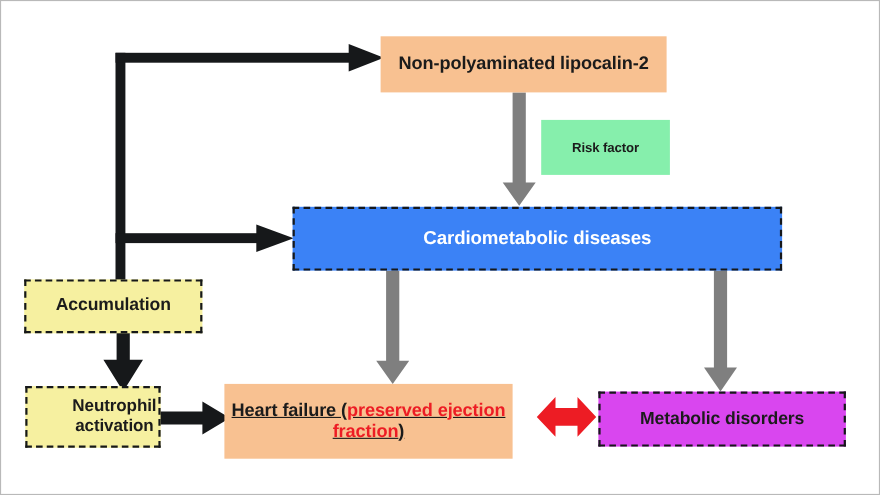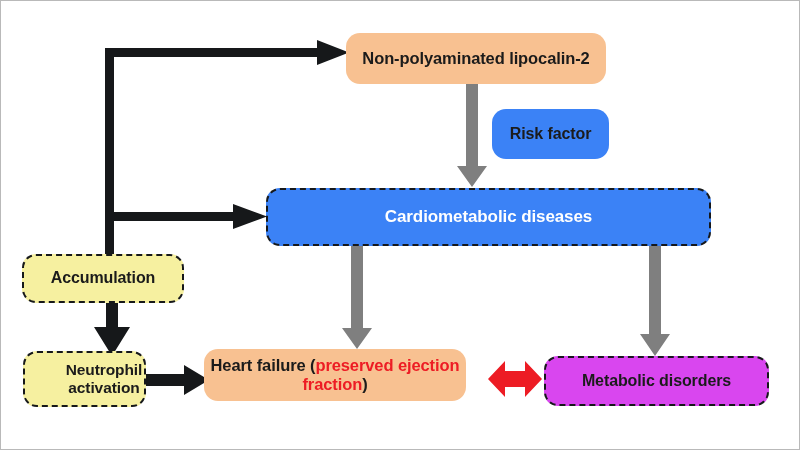--- a/index.html
+++ b/index.html
@@ -22,37 +22,36 @@
   .node {
     position: absolute;
     box-sizing: border-box;
     display: flex;
     align-items: center;
     justify-content: center;
     text-align: center;
     font-weight: bold;
     line-height: 1.18;
     letter-spacing: -0.1px;
-    border-radius: 14px;
   }
   .dashed {
     border: 2px dashed #16181a;
   }
   
   #node-lipocalin {
     left: 345px; top: 32px; width: 260px; height: 51px;
     background: #f8c191;
     color: #1b1b1b;
     font-size: 16.5px;
   }
   #node-risk {
     left: 491px; top: 108px; width: 117px; height: 50px;
-    background: #3b82f6;
+    background: #86efac;
     color: #1b1b1b;
-    font-size: 16px;
+    font-size: 12px;
   }
   #node-cardio {
     left: 265px; top: 187px; width: 445px; height: 58px;
     background: #3b82f6;
     color: #ffffff;
     font-size: 17px;
   }
   #node-accumulation {
     left: 21px; top: 253px; width: 162px; height: 49px;
     background: #f6f0a0;
@@ -61,24 +60,25 @@
     text-align: center;
   }
   #node-neutrophil {
     left: 22px; top: 350px; width: 123px; height: 56px;
     background: #f6f0a0;
     color: #1b1b1b;
     font-size: 15.5px;
     padding-left: 39px;
   }
   #node-heartfailure {
-    left: 203px; top: 348px; width: 262px; height: 52px;
+    left: 203px; top: 348px; width: 262px; height: 68px;
     background: #f8c191;
     color: #1b1b1b;
     font-size: 16.5px;
+    text-decoration: underline;
   }
   #node-metabolic {
     left: 543px; top: 355px; width: 225px; height: 50px;
     background: #d946ef;
     color: #1b1b1b;
     font-size: 16px;
   }
   .hf-red { color: #ed1c24; }
   .connector {
     position: absolute;

